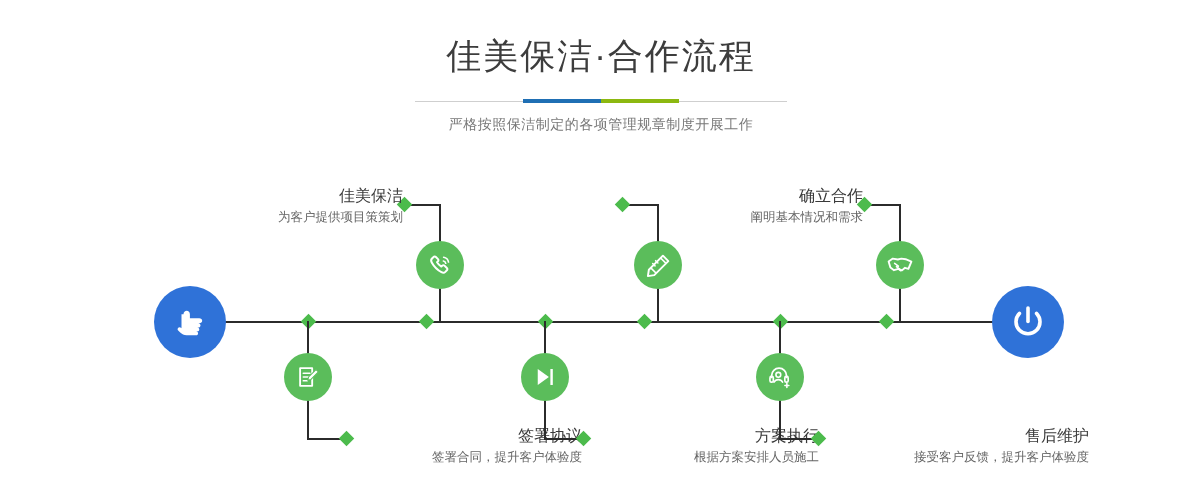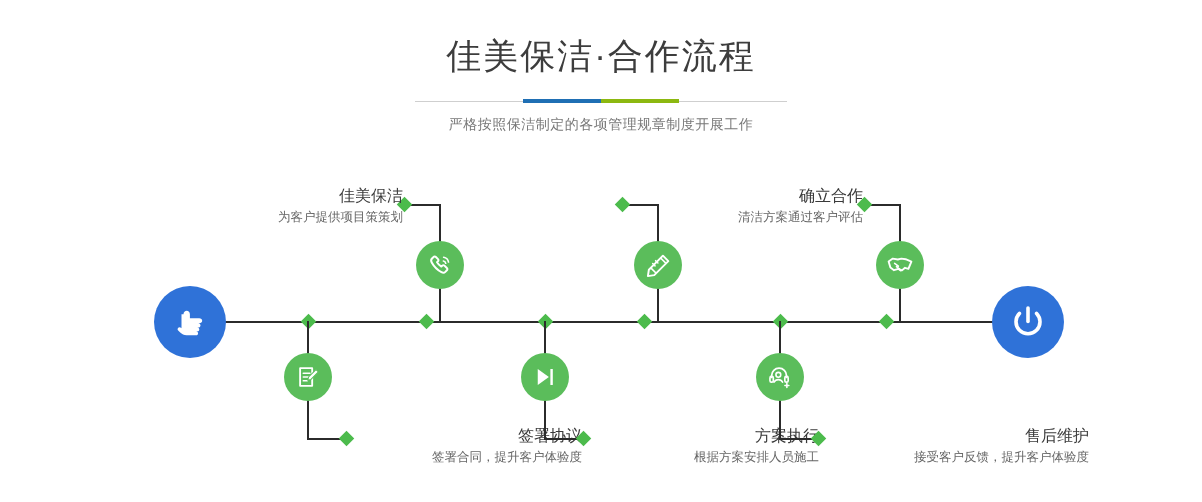--- a/index.html
+++ b/index.html
@@ -175,21 +175,21 @@
   <div class="node" style="left:876px;top:241px;">
     <span>
       <svg width="28" height="28" viewBox="0 0 28 28">
         <path fill="none" stroke="#ffffff" stroke-width="1.9" stroke-linejoin="round" stroke-linecap="round" d="M2.6 10.6l4.2-3.0 5.0 0.9 3.6-0.9 4.2 0.6 5.8 2.4-3.0 7.2-3.4-1.0-3.0 2.6-3.6-1.6-4.4 1.4-3.6-2.6z"></path>
         <path fill="none" stroke="#ffffff" stroke-width="1.5" stroke-linecap="round" d="M8.6 12.4l3.8 2.8M10.4 15.6l3.0 2.2M12.6 18.2l2.2 1.6"></path>
       </svg>
     </span>
   </div>
   <div class="lbl right-al" style="left:648px;top:186px;width:215px;">
     <div class="t">确立合作</div>
-    <div class="d">清洁方案通过客户评估</div>
+    <div class="d">阐明基本情况和需求</div>
   </div>
 
   <div class="vline" style="left:779px;top:321px;height:118px;"></div>
   <div class="hline" style="left:779px;top:438px;width:39px;"></div>
   <div class="diamond" style="left:813px;top:433px;"></div>
   <div class="node" style="left:756px;top:353px;">
     <span>
       <svg width="26" height="26" viewBox="0 0 28 28">
         <path fill="none" stroke="#ffffff" stroke-width="1.9" stroke-linecap="round" d="M5.0 14.5v-2.0a8.0 8.0 0 0 1 16.0 0v2.0"></path>
         <rect x="3.2" y="13.4" width="3.6" height="6.2" rx="1.6" fill="none" stroke="#ffffff" stroke-width="1.8"></rect>

